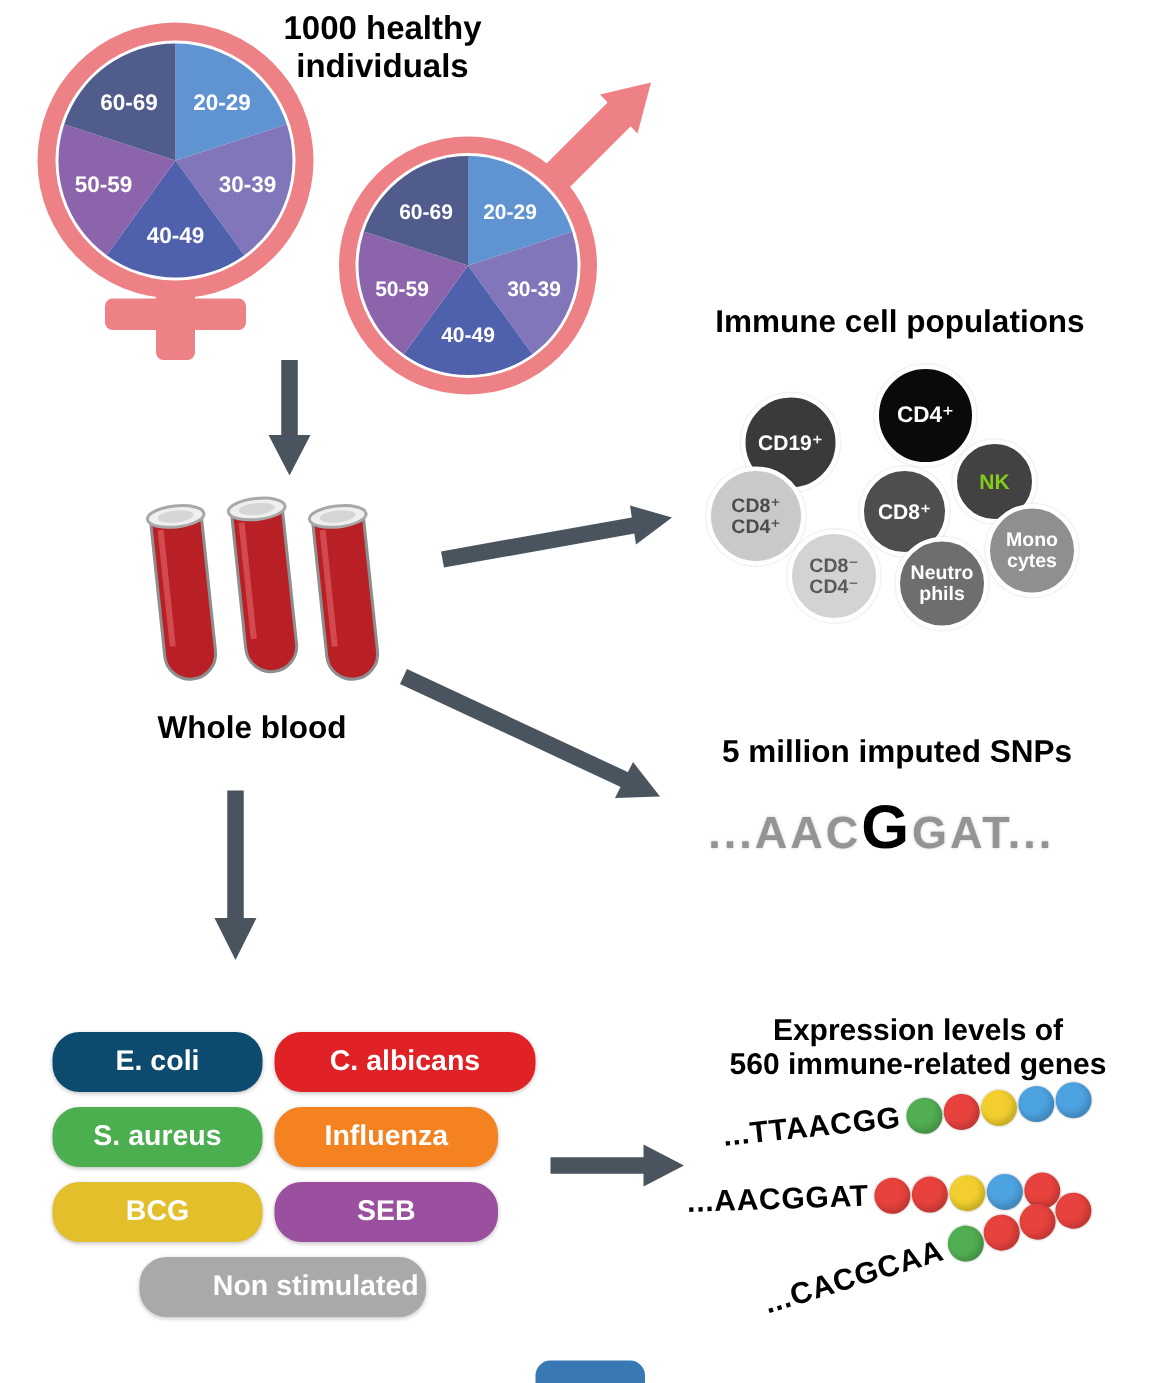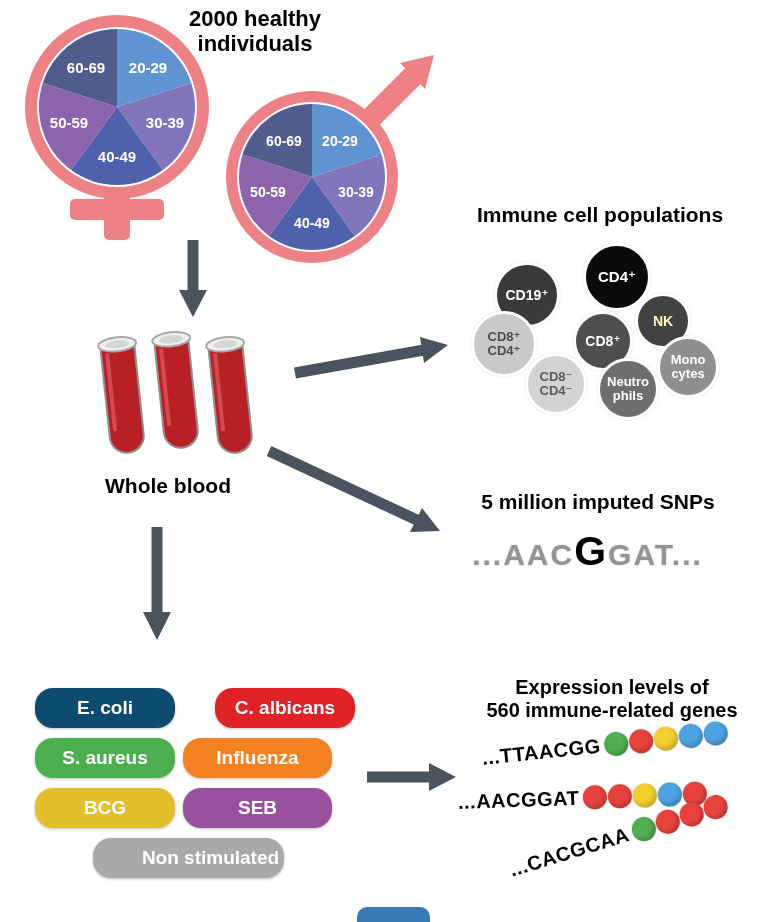--- a/index.html
+++ b/index.html
@@ -27,21 +27,21 @@
         box-shadow:inset -2px -3px 4px rgba(0,0,0,.18),0 0 0 1px rgba(0,0,0,.08)}
   .cutpill{position:absolute;border-radius:10px 10px 0 0}
   svg{display:block}
   svg text{font-family:"Liberation Sans","DejaVu Sans",sans-serif}
 </style>
 </head>
 <body>
 
 <div id="canvas">
 
-  <div class="heading h22" style="left:150px;top:6px;width:210px">2000 healthy
+  <div class="heading h22" style="left:150px;top:6px;width:210px">1000 healthy
 individuals</div>
 
   <svg class="abs" style="left:10px;top:6px" width="215" height="240" viewBox="0 0 215 240">
     <rect x="94" y="186" width="26" height="48" rx="5" fill="#ee8186"></rect>
     <rect x="60" y="193" width="94" height="21" rx="5" fill="#ee8186"></rect>
     <circle cx="107" cy="101" r="92" fill="#ee8186"></circle>
     <circle cx="107" cy="101" r="80" fill="#ffffff"></circle>
     <g transform="translate(107,101)">
       <path d="M0,0 L0,-78 A78,78 0 0 1 74.2,-24.1 Z" fill="#5f93d2"></path>
       <path d="M0,0 L74.2,-24.1 A78,78 0 0 1 45.9,63.1 Z" fill="#8176ba"></path>
@@ -123,21 +123,21 @@
 
   <div class="heading h21" style="left:455px;top:203px;width:290px">Immune cell populations</div>
 
   <div class="abs" style="left:455px;top:240px;width:312px;height:200px">
     <div class="cell" style="left: 39px; top: 22px; width: 66px; height: 66px; background: rgb(58, 58, 58); color: rgb(255, 255, 255);">
       <span>CD19⁺</span>
     </div>
     <div class="cell" style="left: 128px; top: 3px; width: 68px; height: 68px; font-size: 15px; background: rgb(10, 10, 10); color: rgb(255, 255, 255);">
       <span>CD4⁺</span>
     </div>
-    <div class="cell" style="left: 180px; top: 53px; width: 56px; height: 56px; background: rgb(66, 66, 66); color: #fef9c3;">
+    <div class="cell" style="left: 180px; top: 53px; width: 56px; height: 56px; background: rgb(66, 66, 66); color: #84cc16;">
       <span>NK</span>
     </div>
     <div class="cell" style="left: 16px; top: 71px; width: 66px; height: 66px; font-size: 13px; background: rgb(201, 201, 201); color: rgb(76, 76, 76);">
       <span>CD8⁺
 CD4⁺</span>
     </div>
     <div class="cell" style="left: 118px; top: 71px; width: 60px; height: 60px; background: rgb(78, 78, 78); color: rgb(255, 255, 255);">
       <span>CD8⁺</span>
     </div>
     <div class="cell" style="left: 202px; top: 96px; width: 62px; height: 62px; font-size: 13px; background: rgb(143, 143, 143); color: rgb(255, 255, 255);">
@@ -156,21 +156,21 @@
 
   <div class="heading h21" style="left:448px;top:490px;width:300px">5 million imputed SNPs</div>
 
   <div class="snpblock" style="left:415px;top:530px;width:345px">
     <div class="snpline"><span>...AAC</span><span class="snp-big">G</span><span>GAT...</span></div>
   </div>
 
   <div class="pill" style="left: 35px; top: 688px; width: 140px; height: 40px; background: #0c4a6e;">
     <span>E. coli</span>
   </div>
-  <div class="pill" style="left: 183px; top: 688px; width: 140px; height: 40px; background: rgb(224, 34, 39); margin-left: 32px;">
+  <div class="pill" style="left: 183px; top: 688px; width: 174px; height: 40px; background: rgb(224, 34, 39);">
     <span>C. albicans</span>
   </div>
   <div class="pill" style="left: 35px; top: 738px; width: 140px; height: 40px; background: rgb(75, 174, 79);">
     <span>S. aureus</span>
   </div>
   <div class="pill" style="left: 183px; top: 738px; width: 149px; height: 40px; background: rgb(245, 130, 32);">
     <span>Influenza</span>
   </div>
   <div class="pill" style="left: 35px; top: 788px; width: 140px; height: 40px; background: rgb(227, 191, 43);">
     <span>BCG</span>

